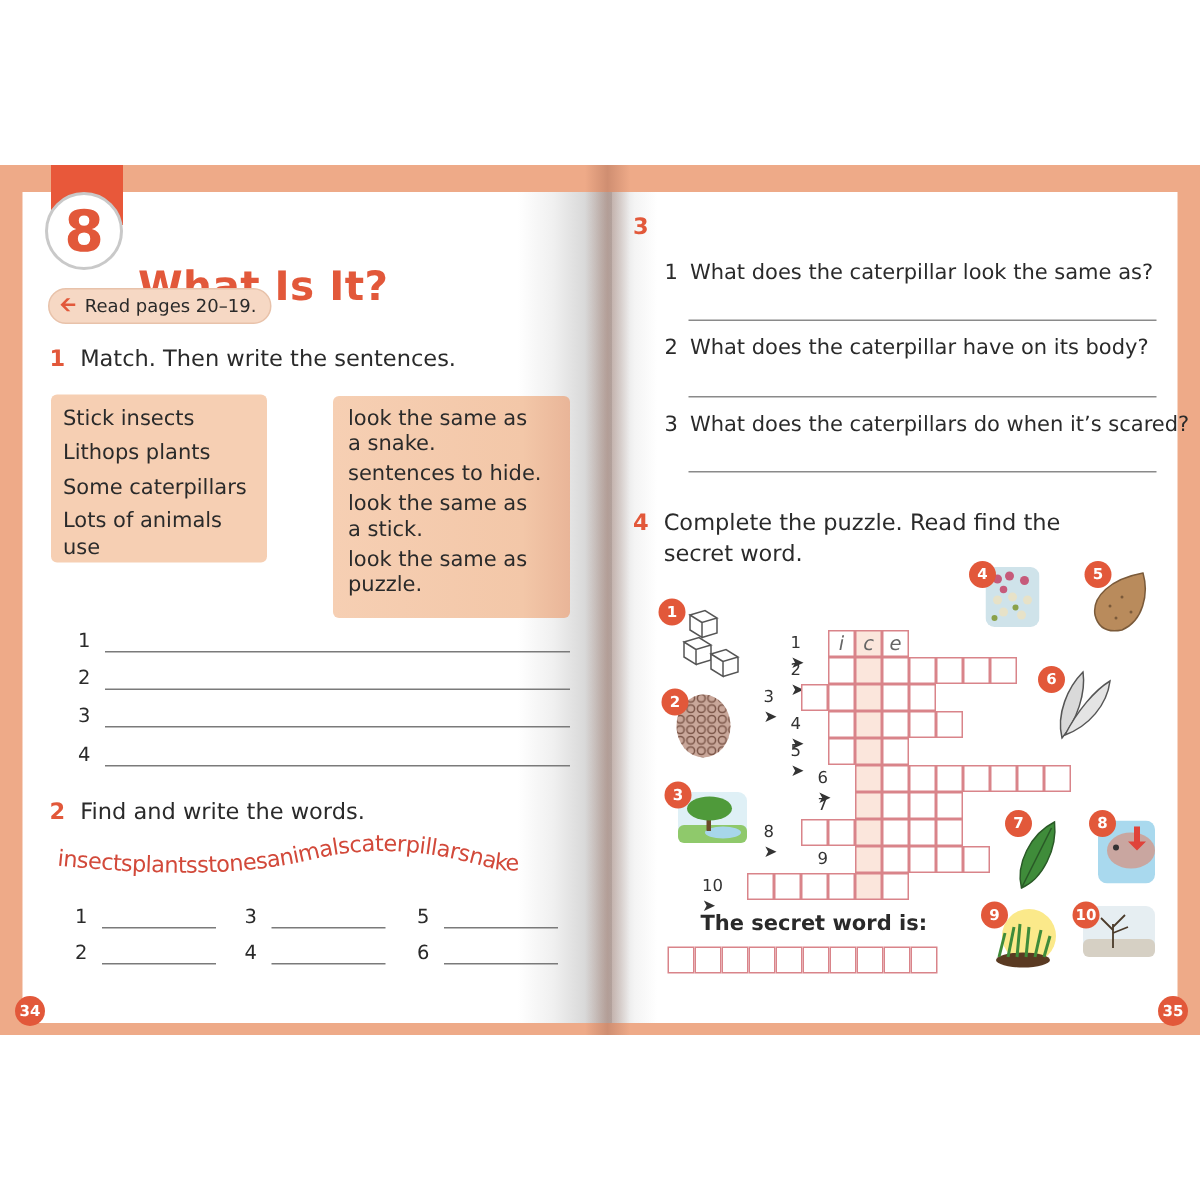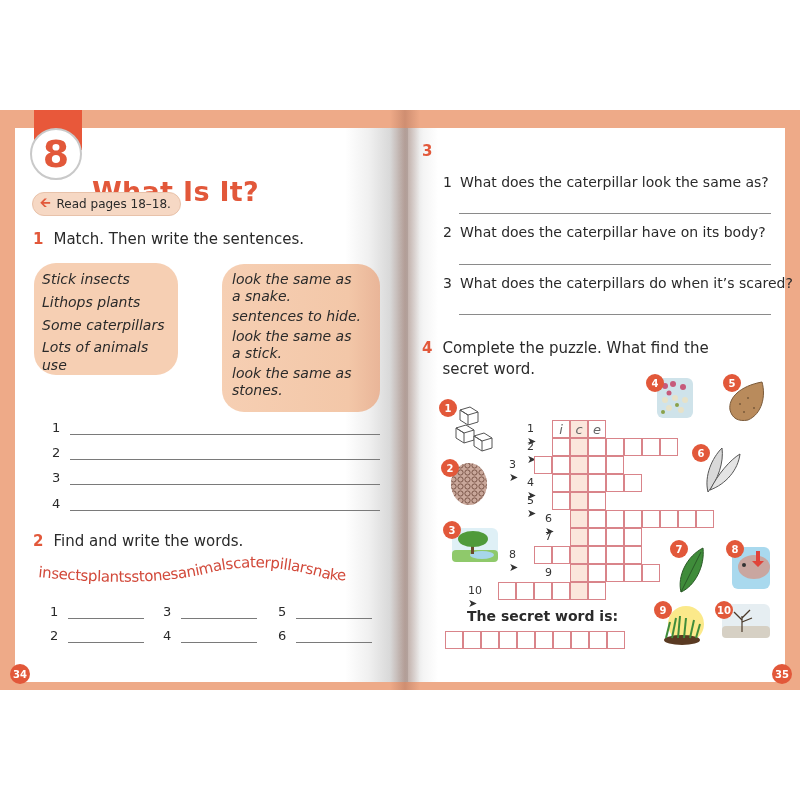--- a/index.html
+++ b/index.html
@@ -9,21 +9,21 @@
   .page-right { position: absolute; left: 408px; top: 18px; width: 377px; height: 554px; background: linear-gradient(to right, #d6d6d6 0%, #f4f4f4 4%, #ffffff 8%, #ffffff 100%); }
   .spine-shade { position: absolute; left: 390px; top: 0; width: 30px; height: 580px; background: linear-gradient(to right, rgba(160,100,80,0) 0%, rgba(150,90,70,0.35) 50%, rgba(160,100,80,0) 100%); }
   .abs { position: absolute; }
   .tab-top { position: absolute; left: 34px; top: 0; width: 48px; height: 40px; background: #e8583a; }
   .unit-badge { position: absolute; left: 30px; top: 18px; width: 52px; height: 52px; border-radius: 50%; background: #ffffff; border: 2px solid #c9c9c9; display:flex; align-items:center; justify-content:center; font-family: "DejaVu Sans", sans-serif; font-weight: bold; font-size: 38px; color: #e2583a; }
   .unit-title { position: absolute; left: 92px; top: 28px; font-size: 27px; font-weight: bold; color: #e2583a; letter-spacing: 0.3px; margin-top: 38px; }
   .read-pill { position: absolute; left: 32px; top: 82px; height: 24px; padding: 0 9px 0 7px; border-radius: 12px; background: #f6d8c4; border: 1px solid #e8c2aa; display: flex; align-items: center; gap: 6px; font-size: 12px; color: #2a2a2a; }
   .read-pill .arrow { color: #e2583a; font-weight: bold; font-size: 13px; }
   .ex-head { position: absolute; font-size: 15px; color: #2a2a2a; display:flex; gap: 10px; }
   .ex-num { color: #e2583a; font-weight: bold; }
-  .match-box { position: absolute; background: #f6cfb3; border-radius: 22px; font-size: 14px; line-height: 20px; padding: 6px 8px; color: #2a2a2a; font-style: italic; }
+  .match-box { position: absolute; background: #f6cfb3; border-radius: 4px; font-size: 14px; line-height: 20px; padding: 6px 8px; color: #2a2a2a; }
   .match-box.right { background: linear-gradient(to right, #f6cfb3 0%, #f3c7a8 80%, #e9b598 100%); line-height: 17px; padding: 7px 10px; }
   .match-box .item { display: block; margin-bottom: 3px; }
   .write-line { position: absolute; display:flex; align-items:flex-end; font-size: 13px; }
   .write-line .n { width: 18px; }
   .write-line .rule { height: 1px; background: #7a7a7a; }
   .word-snake { position: absolute; left: 38px; top: 440px; width: 335px; height: 40px; }
   .page-num { position: absolute; width: 20px; height: 20px; border-radius: 50%; background: #e2583a; color: #fff; font-size: 10px; font-weight: bold; display:flex; align-items:center; justify-content:center; }
   .q-line { position: absolute; font-size: 14px; display:flex; gap: 8px; }
   .answer-rule { position: absolute; height: 1px; background: #8a8a8a; }
   .cell { position: absolute; width: 18px; height: 18px; border: 1px solid #d9848a; background: #ffffff; font-size: 13px; color: #666; display:flex; align-items:center; justify-content:center; font-style: italic; }
@@ -38,40 +38,40 @@
 
 <div class="book">
 
   <div class="page-left"></div>
   <div class="tab-top"></div>
   <div class="unit-badge">8</div>
   <div class="unit-title">What Is It?</div>
 
   <div class="read-pill">
     <span class="arrow">🡨</span>
-    <span>Read pages 18–18.</span>
+    <span>Read pages 20–19.</span>
   </div>
 
   <div class="ex-head" style="left:33px; top:120px;">
     <span class="ex-num">1</span>
     <span>Match. Then write the sentences.</span>
   </div>
 
   <div class="match-box" style="left:34px; top:153px; width:144px; height:112px;">
     <span class="item">Stick insects</span>
     <span class="item">Lithops plants</span>
     <span class="item">Some caterpillars</span>
     <span class="item" style="max-width:115px; line-height:18px;">Lots of animals use</span>
   </div>
 
   <div class="match-box right" style="left:222px; top:154px; width:158px; height:148px;">
     <span class="item"><span>look the same as</span><br><span>a snake.</span></span>
     <span class="item"><span>sentences to hide.</span></span>
     <span class="item"><span>look the same as</span><br><span>a stick.</span></span>
-    <span class="item"><span>look the same as</span><br><span>stones.</span></span>
+    <span class="item"><span>look the same as</span><br><span>puzzle.</span></span>
   </div>
 
   <div class="write-line" style="left:52px; top:310px;">
     <span class="n">1</span>
     <span class="rule" style="width:310px;"></span>
   </div>
   <div class="write-line" style="left:52px; top:335px;">
     <span class="n">2</span>
     <span class="rule" style="width:310px;"></span>
   </div>
@@ -143,21 +143,21 @@
   <div class="answer-rule" style="left:459px; top:154px; width:312px;"></div>
 
   <div class="q-line" style="left:443px; top:165px;">
     <span>3</span>
     <span>What does the caterpillars do when it’s scared?</span>
   </div>
   <div class="answer-rule" style="left:459px; top:204px; width:312px;"></div>
 
   <div class="ex-head" style="left:422px; top:228px; line-height:21px;">
     <span class="ex-num">4</span>
-    <span><span>Complete the puzzle. What find the</span><br><span>secret word.</span></span>
+    <span><span>Complete the puzzle. Read find the</span><br><span>secret word.</span></span>
   </div>
 
   <div id="crossword" class="abs" style="left:0; top:0;">
       <div class="clue-num" style="left: 527px; top: 312px;">1 ➤</div>
       <div class="cell" style="left: 552px; top: 310px;">i</div>
       <div class="cell hl" style="left: 570px; top: 310px;">c</div>
       <div class="cell" style="left: 588px; top: 310px;">e</div>
       <div class="clue-num" style="left: 527px; top: 330px;">2 ➤</div>
       <div class="cell" style="left: 552px; top: 328px;"></div>
       <div class="cell hl" style="left: 570px; top: 328px;"></div>

